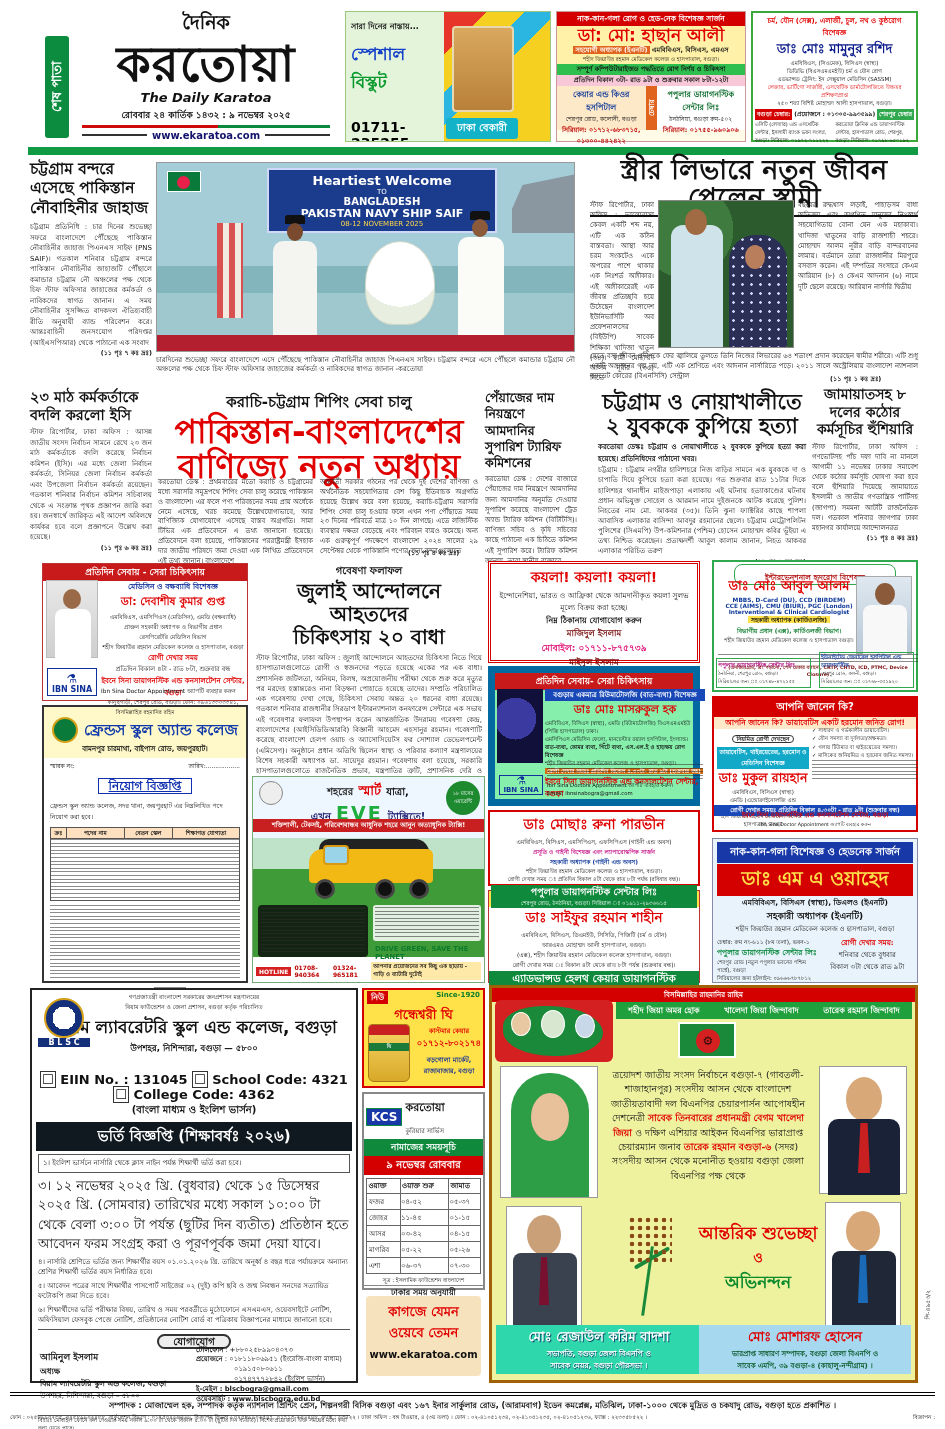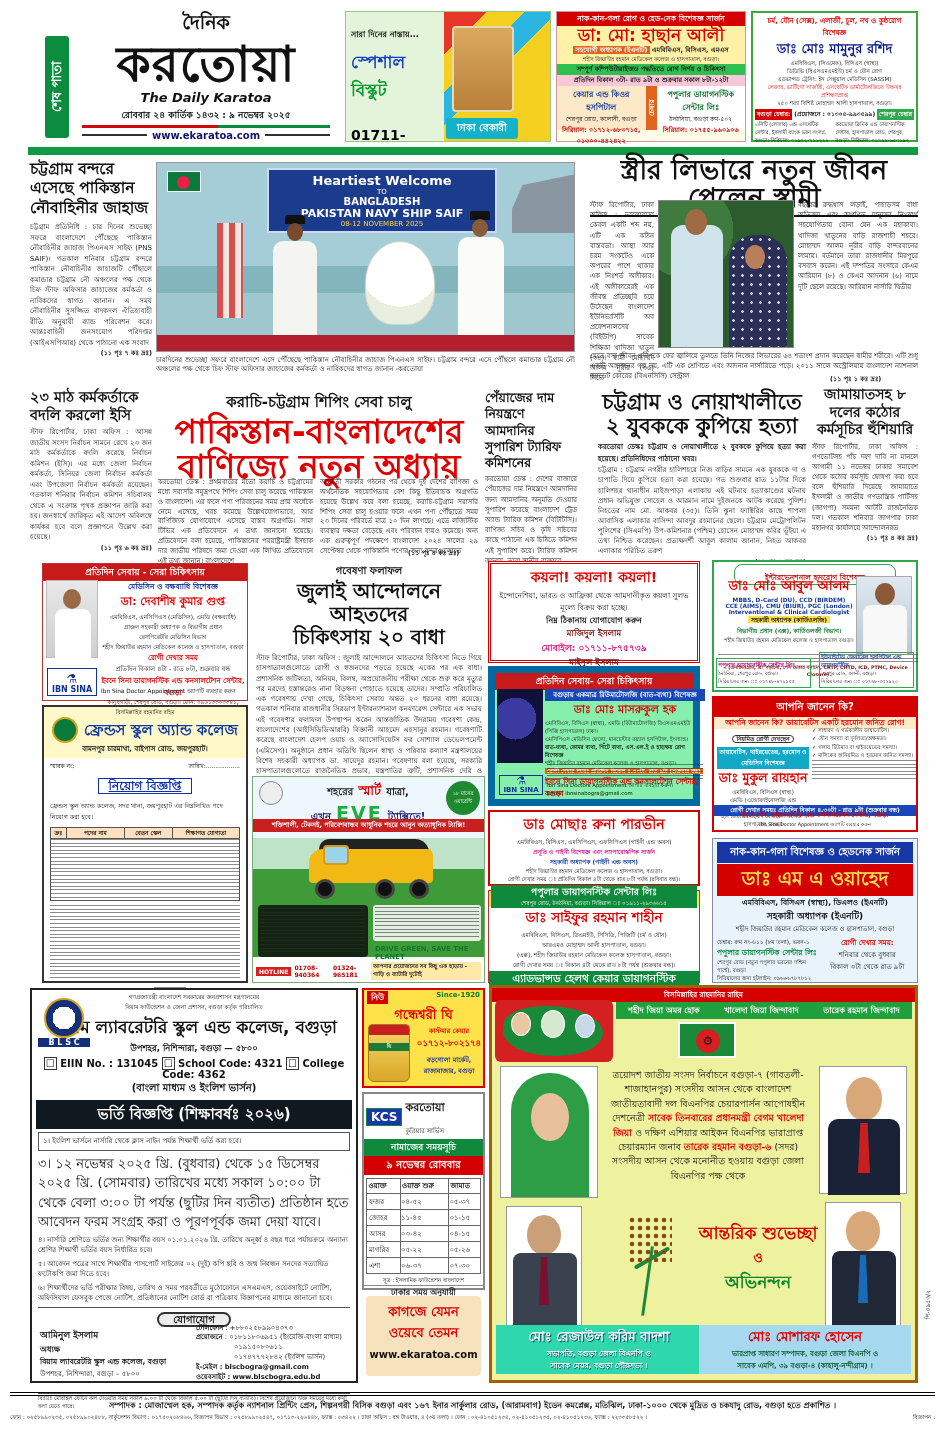--- a/index.html
+++ b/index.html
@@ -33,21 +33,21 @@
     <div class="b" style="font-size:9px;margin-top:3px">রোববার ২৪ কার্তিক ১৪৩২ : ৯ নভেম্বর ২০২৫</div>
     <div class="t" style="position:static;height:3px;margin:2px 10px 0;background:linear-gradient(90deg,#cf0a0a 0 55%,#0a8a3c 55% 100%)"></div>
     <div style="display:flex;align-items:center;gap:5px;margin:2px 10px 0">
       <span class="hline"></span>
       <span class="b" style="font-size:10px;color:#14146e">www.ekaratoa.com</span>
       <span class="hline"></span>
     </div>
   </div>
 
   <div class="t" style="left:345px;top:11px;width:206px;height:131px;background:#e4f4da;border:1px solid #9bc77f;overflow:hidden">
-    <div class="t" style="left:0;top:0;width:100px;padding:16px 5px">
+    <div class="t" style="left:0;top:0;width:100px;padding:8px 5px">
       <div style="font-size:8px" class="b">সারা দিনের নাস্তায়...</div>
       <div class="b" style="font-size:17px;color:#1440c8;margin-top:8px">স্পেশাল</div>
       <div class="b" style="font-size:17px;color:#0a9a2e">বিস্কুট</div>
       <div class="b" style="font-size:14px;color:#000;margin-top:22px">01711-235255</div>
     </div>
     <div class="t" style="right:0;top:0;width:106px;height:131px;background:linear-gradient(135deg,#e8352a 0 18%,#f5d021 18% 34%,#2ab6e0 34% 48%,#f5d021 48% 100%)">
       <div class="t" style="left:8px;top:14px;width:62px;height:86px;background:linear-gradient(#d9a85e,#b9803a);border:2px solid #e8d8b0;border-radius:4px"></div>
       <div class="t w b c" style="left:2px;bottom:4px;width:72px;background:#12b2c8;font-size:10px;padding:2px 0;border-radius:3px">ঢাকা বেকারী</div>
     </div>
   </div>
@@ -415,21 +415,21 @@
 
   <div class="t" style="left:30px;top:988px;width:328px;height:395px;border:2px solid #222;background:#fff">
     <div class="c" style="font-size:5.8px;margin-top:2px">গণপ্রজাতন্ত্রী বাংলাদেশ সরকারের জনপ্রশাসন মন্ত্রণালয়ের</div>
     <div class="c" style="font-size:5.8px">বিয়াম ফাউন্ডেশন ও জেলা প্রশাসন, বগুড়া কর্তৃক পরিচালিত</div>
     <div class="t c" style="left:6px;top:8px;width:52px">
       <div class="dot" style="width:40px;height:40px;margin:0 auto;background:radial-gradient(circle,#fff 0 45%,#14307a 45% 100%);border:2px solid #d4a017"></div>
       <div class="b" style="font-size:8px;background:#14307a;color:#fff">B L S C</div>
     </div>
     <div class="c b" style="font-size:17px;margin-top:2px">বিয়াম ল্যাবরেটরি স্কুল এন্ড কলেজ, বগুড়া</div>
     <div class="c b" style="font-size:8.5px">উপশহর, নিশিন্দারা, বগুড়া — ৫৮০০</div>
-    <div class="c b" style="font-size:10px;margin-top:2px">
+    <div class="c b" style="font-size:13px;margin-top:16px">
       <span style="border:1px solid #333;padding:0 1px">☐</span> <span>EIIN No. : 131045</span>
       <span style="border:1px solid #333;padding:0 1px">☐</span> <span>School Code: 4321</span>
       <span style="border:1px solid #333;padding:0 1px">☐</span> <span>College Code: 4362</span>
     </div>
     <div class="c b" style="font-size:10px">(বাংলা মাধ্যম ও ইংলিশ ভার্সন)</div>
     <div class="c w b" style="background:#101820;font-size:15px;padding:2px 0;margin:3px 4px">ভর্তি বিজ্ঞপ্তি (শিক্ষাবর্ষঃ ২০২৬)</div>
     <div style="margin:2px 6px;border:1px solid #555;padding:2px 4px">
       <div style="font-size:7px;line-height:1.5;margin:1px 0">১। ইংলিশ ভার্সনে নার্সারি থেকে ক্লাস নাইন পর্যন্ত শিক্ষার্থী ভর্তি করা হবে।</div>
     </div>
     <div style="margin:0 6px">

